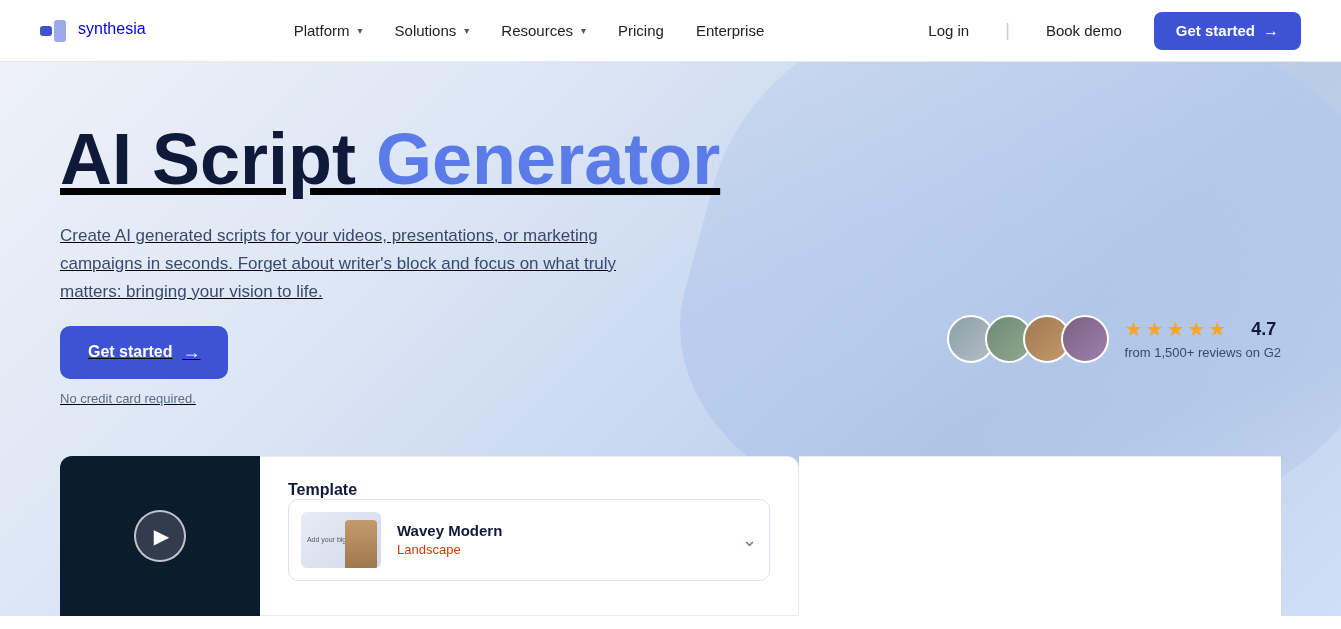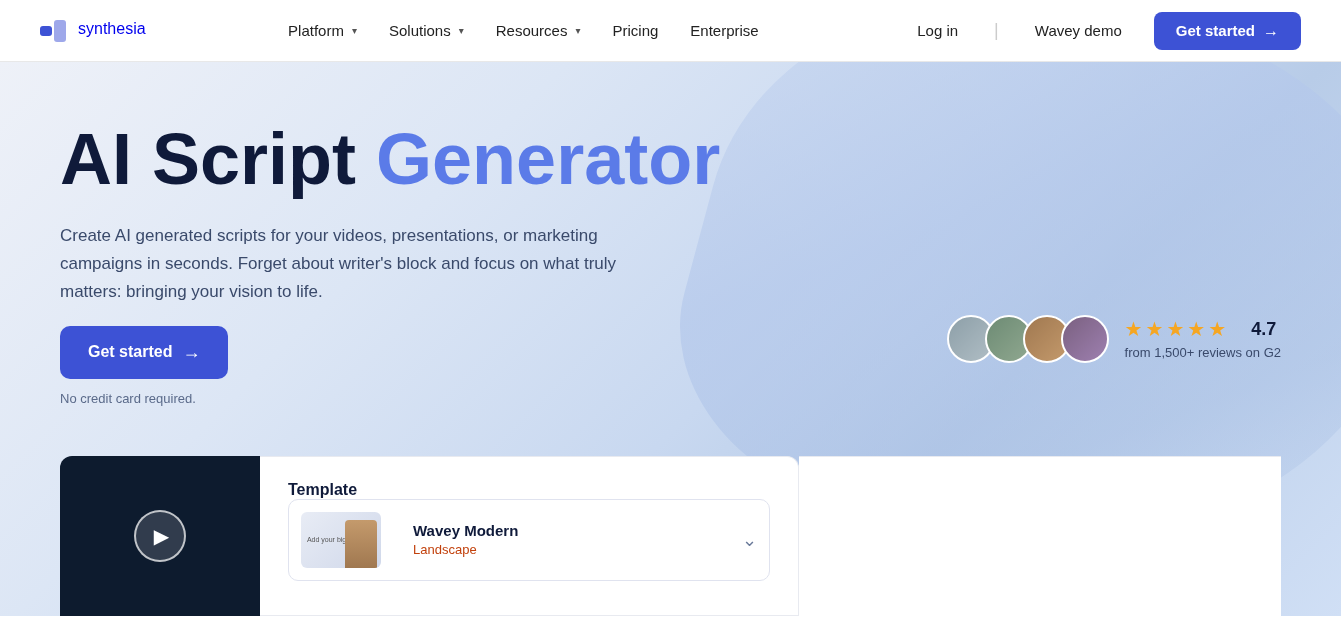--- a/index.html
+++ b/index.html
@@ -46,21 +46,21 @@
       background: linear-gradient(135deg, #eef1f8 0%, #dce6f5 30%, #c8d8f0 55%, #b8cce8 70%, #d0dff5 100%);
     }
     .hero-bg-shape {
       position: absolute; right: -60px; top: -60px;
       width: 700px; height: 550px;
       background: linear-gradient(145deg, rgba(200,215,240,0.5) 0%, rgba(180,200,235,0.7) 40%, rgba(160,185,225,0.4) 70%, transparent 100%);
       border-radius: 50% 40% 60% 30%;
       transform: rotate(15deg);
       pointer-events: none;
     }
-    .hero-content { position: relative; z-index: 2; max-width: 680px; }
+    .hero-content { position: relative; z-index: 2; max-width: 680px; text-decoration: underline; }
     .hero-title { font-size: 72px; font-weight: 800; color: #0f1a3a; line-height: 1.05; margin-bottom: 24px; }
     .hero-title-highlight { color: #5b7be8; }
     .hero-subtitle { font-size: 17px; color: #3a4a6b; line-height: 1.65; max-width: 560px; margin-bottom: 20px; }
     .hero-cta-group { display: flex; flex-direction: column; gap: 12px; align-items: flex-start; }
     .hero-cta-btn {
       display: flex; align-items: center; gap: 10px;
       padding: 16px 28px; font-size: 16px; font-weight: 700; color: #fff;
       background: #3d52d5; border: none; border-radius: 10px; cursor: pointer; font-family: inherit;
     }
     .hero-cta-arrow { font-size: 18px; }
@@ -103,21 +103,21 @@
       display: flex; align-items: center; justify-content: center; cursor: pointer;
     }
     .play-icon { color: #fff; font-size: 20px; margin-left: 3px; }
 
     .template-card {
       flex: 1; background: #fff; padding: 24px 28px;
       border-radius: 0 12px 0 0; border: 1px solid #e8eaf0; border-left: none;
     }
     .template-label { font-size: 16px; font-weight: 600; color: #0f1a3a; margin-bottom: 0; }
     .template-item {
-      display: flex; align-items: center; gap: 32px;
+      display: flex; align-items: center; gap: 16px;
       padding: 12px; border: 1.5px solid #e0e3ef; border-radius: 10px; background: #fff;
     }
     .template-thumb {
       width: 80px; height: 56px; background: linear-gradient(135deg, #e8ecf5, #d0d8ea);
       border-radius: 6px; display: flex; align-items: center; justify-content: center;
       overflow: hidden; flex-shrink: 0; position: relative;
     }
     .template-thumb-text { font-size: 7px; color: #555; text-align: center; padding: 4px; }
     .template-thumb-person {
       position: absolute; right: 4px; bottom: 0;
@@ -164,21 +164,21 @@
       <span>Pricing</span>
     </button>
     <button class="nav-link">
       <span>Enterprise</span>
     </button>
   </div>
 
   <div class="nav-actions">
     <button class="nav-login">Log in</button>
     <span class="nav-separator">|</span>
-    <button class="nav-book-demo">Wavey demo</button>
+    <button class="nav-book-demo">Book demo</button>
     <button class="nav-cta">
       <span>Get started</span>
       <span class="nav-cta-arrow">→</span>
     </button>
   </div>
 </nav>
 
 <section class="hero">
   <div class="hero-bg-shape"></div>
 

